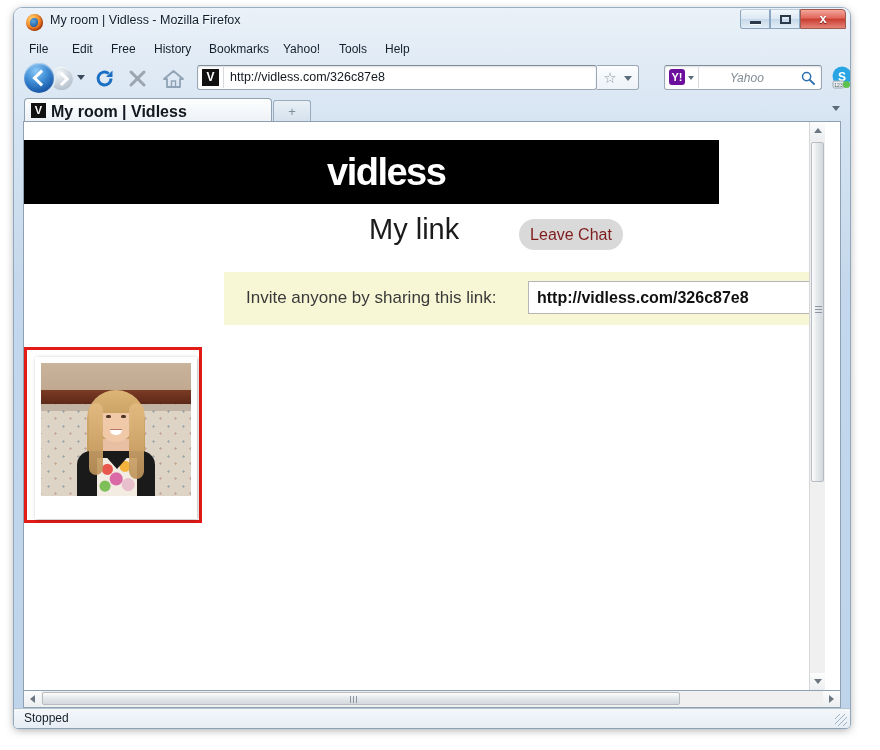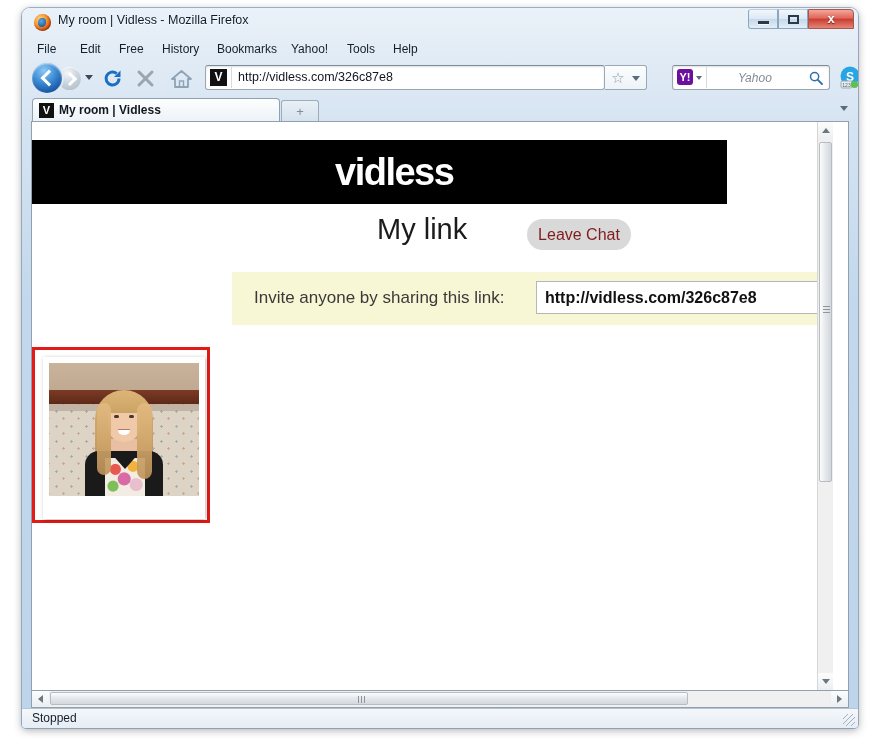--- a/index.html
+++ b/index.html
@@ -18,21 +18,21 @@
   #desktop {
     position: absolute;
     left: 0; top: 0;
     width: 880px; height: 750px;
     background: #ffffff;
   }
 
   
   #window {
     position: absolute;
-    left: 22px; top: 8px;
+    left: 14px; top: 8px;
     width: 836px; height: 720px;
     border-radius: 8px 8px 4px 4px;
     background: linear-gradient(to bottom,
         #eaf1f8 0%, #d6e4f2 16%, #c3d8ec 40%, #bed4ea 100%);
     box-shadow: 0 0 0 1px rgba(90,130,170,.55),
                 0 2px 9px rgba(0,0,0,.35);
     overflow: hidden;
   }
   #window-inner-edge {
     position: absolute;
@@ -324,21 +324,21 @@
     width: 15px; height: 15px;
     background: #111111;
     color: #ffffff;
     font-size: 11px;
     font-weight: bold;
     line-height: 15px;
     text-align: center;
   }
   #tab-label {
     position: absolute; left: 26px; top: 4px;
-    font-size: 12px;
+    font-size: 16px;
     font-weight: bold;
     color: #12181f;
     white-space: nowrap;
   }
   #tab-new {
     position: absolute;
     left: 259px; top: 4px;
     width: 38px; height: 22px;
     background: linear-gradient(to bottom, #e9f0f6 0%, #d4e1ed 100%);
     border: 1px solid #9aacbc;

